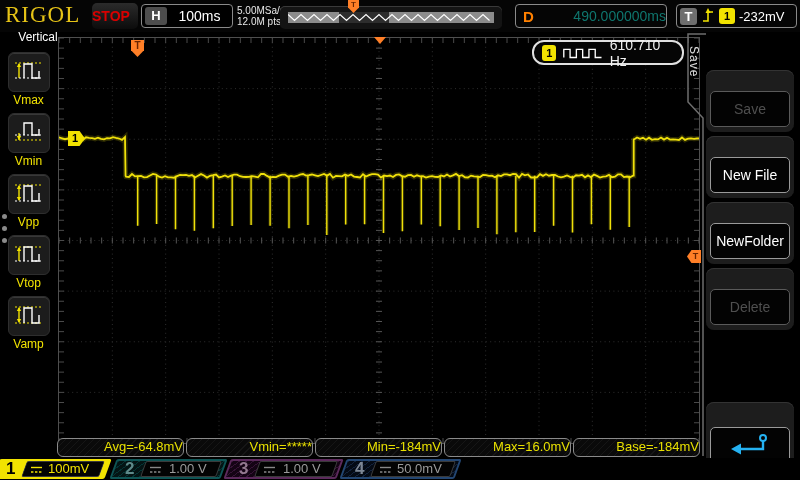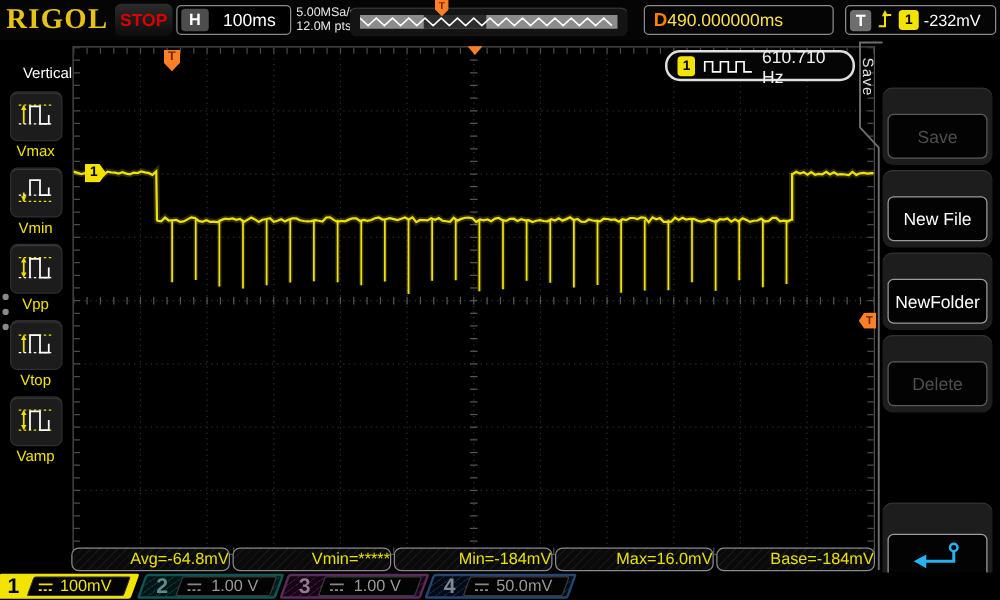--- a/index.html
+++ b/index.html
@@ -4,51 +4,51 @@
 <style>
   * { margin:0; padding:0; box-sizing:border-box; }
   html,body { background:#000; }
   .screen {
     position:relative; width:800px; height:480px; background:#000;
     font-family:"Liberation Sans", sans-serif; overflow:hidden; color:#ddd;
   }
   
   .topbar { position:absolute; left:0; top:0; width:800px; height:32px; background:#050505; }
   .logo { position:absolute; left:5px; top:2px; font-family:"Liberation Serif", serif;
-          font-weight:bold; font-size:23px; letter-spacing:1px; color:#e6c317; }
+          font-weight:normal; font-size:23px; letter-spacing:1px; color:#e6c317; }
   .stop-btn { position:absolute; left:92px; top:3px; width:46px; height:26px;
           background:linear-gradient(#2b2b2b,#0c0c0c); border-radius:5px;
-          color:#d90000; font-weight:bold; font-size:14px; text-align:center; line-height:26px; }
+          color:#d90000; font-weight:bold; font-size:14px; text-align:left; line-height:26px; }
   .hbox { position:absolute; left:141px; top:4px; width:92px; height:24px;
           border:1px solid #8a8a8a; border-radius:4px; background:#000; display:flex; align-items:center; }
   .hbox .hkey { width:22px; height:18px; margin-left:3px; background:#4d4d4d; border-radius:3px;
           color:#fff; font-weight:bold; font-size:13px; text-align:center; line-height:18px; }
   .hbox .tbval { flex:1; text-align:center; color:#fff; font-size:14px; }
   .acq { position:absolute; left:237px; top:5px; font-size:10px; line-height:11px; color:#e8e8e8; }
   .strip { position:absolute; left:280px; top:6px; width:222px; height:23px;
           background:#141414; border-radius:5px; box-shadow:inset 0 1px 0 #3a3a3a; }
   .strip-band { position:absolute; left:8px; top:6px; width:206px; height:11px; background:#8c8c8c; }
   .strip-window { position:absolute; left:51px; top:0; width:50px; height:11px; background:#2d2d2d; }
   .strip-zig { position:absolute; left:0; top:0; }
   .strip-tmark { position:absolute; left:68px; top:-6px; width:11px; height:13px; background:#ff7f27;
           clip-path:polygon(0 0,100% 0,100% 58%,50% 100%,0 58%);
           color:#6b2500; font-size:8px; font-weight:bold; text-align:center; line-height:9px; }
   .dbox { position:absolute; left:515px; top:4px; width:152px; height:24px;
           border:1px solid #8a8a8a; border-radius:4px; display:flex; align-items:center; }
   .dbox .dlab { color:#ff8000; font-weight:bold; font-size:15px; margin-left:7px; }
-  .dbox .dval { flex:1; text-align:left; color:#fde047; font-size:14px; }
+  .dbox .dval { flex:1; text-align:right; color:#0f766e; font-size:14px; }
   .tbox { position:absolute; left:676px; top:4px; width:121px; height:24px;
           border:1px solid #8a8a8a; border-radius:4px; display:flex; align-items:center; gap:4px; }
   .tbox .tkey { width:17px; height:17px; margin-left:3px; background:#6e6e6e; border-radius:3px;
           color:#fff; font-weight:bold; font-size:13px; text-align:center; line-height:17px; }
   .chip { width:16px; height:16px; background:#f2e300; border-radius:3px;
           color:#000; font-weight:bold; font-size:11px; text-align:center; line-height:16px; }
   .tbox .tlevel { color:#ffffff; font-size:13px; }
   
-  .sidebar { position:absolute; left:0; top:45px; width:76px; height:426px; }
+  .sidebar { position:absolute; left:0; top:24px; width:76px; height:426px; }
   .sb-title { text-align:center; color:#fff; font-size:12px; padding:6px 0 2px 0; }
   .sb-item { width:57px; text-align:center; margin-top:6px; }
   .sb-btn { display:block; width:42px; height:40px; margin:0 auto; background:#1c1c1c;
           border:1px solid #2e2e2e; border-radius:6px; box-shadow:inset 0 1px 0 #383838; }
   .sb-label { color:#f2e300; font-size:12px; margin-top:1px; }
   .sb-dots { position:absolute; left:2px; top:190px; display:flex; flex-direction:column; gap:7px; }
   .sb-dots span { width:5px; height:5px; border-radius:50%; background:#8a8a8a; display:block; }
   
   .graticule { position:absolute; left:58px; top:37px; width:642px; height:407px;
           border:1px solid #4f4f4f; background:#000; }

